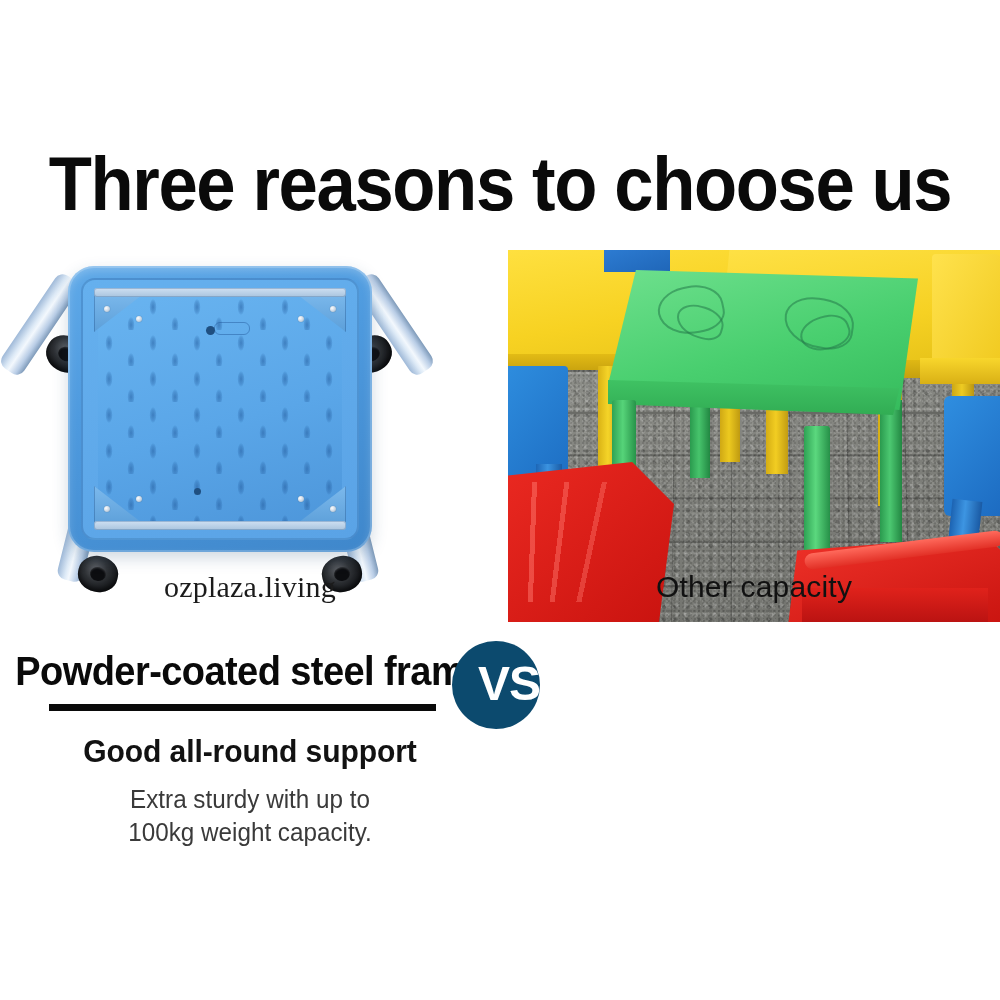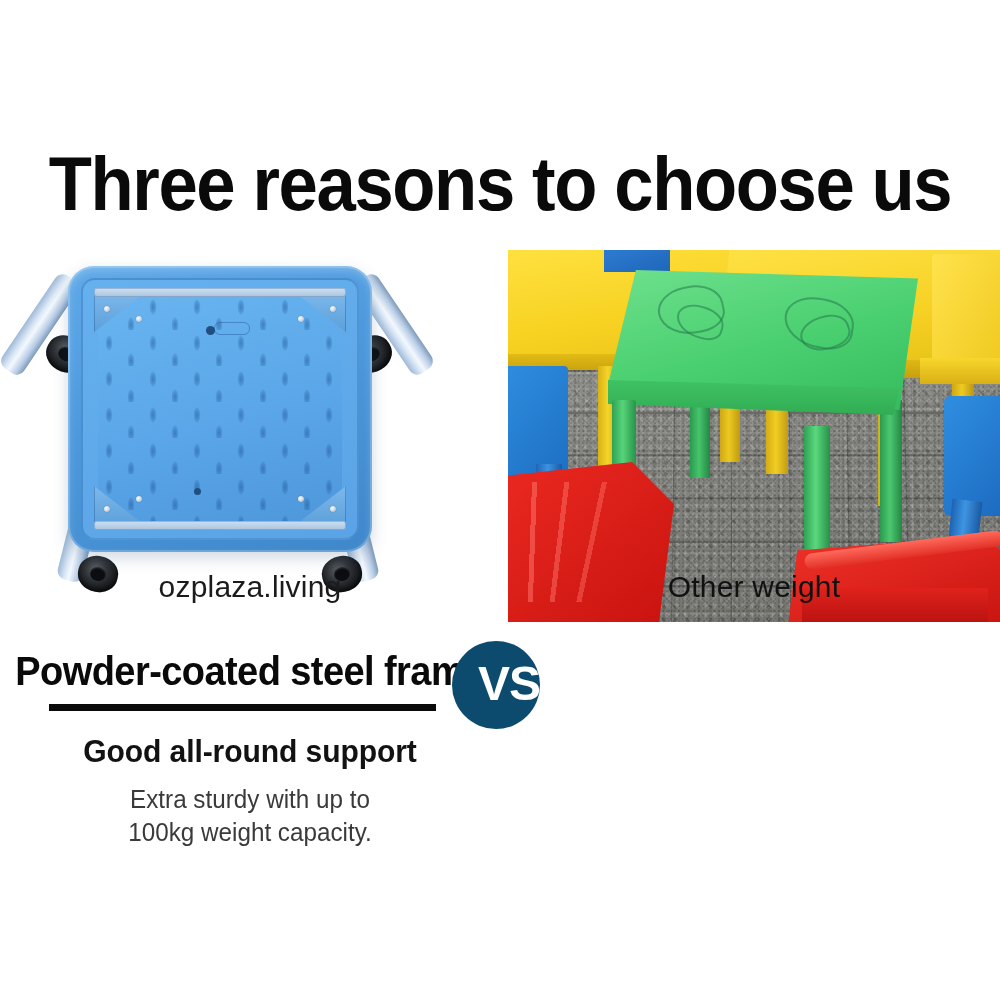--- a/index.html
+++ b/index.html
@@ -172,21 +172,21 @@
     border-radius: 50%;
     background: #1f4f80;
   }
 
   .media-caption-left {
     position: absolute;
     left: 0;
     top: 322px;
     width: 500px;
     text-align: center;
-    font-family: Liberation Sans, sans-serif;
+    font-family: Liberation Serif, serif;
     font-weight: 400;
     font-size: 30px;
     line-height: 34px;
     color: #1b1b1b;
     letter-spacing: .2px;
   }
 
   
   .vs-badge {
     position: absolute;
@@ -569,21 +569,21 @@
       <div class="obj bchair-r-back"></div>
       <div class="obj bchair-r-leg"></div>
 
       <div class="obj rchair-l"></div>
       <div class="obj rchair-l-slats"></div>
       <div class="obj rchair-r"></div>
       <div class="obj rchair-r-seat"></div>
       <div class="obj rchair-r-rail"></div>
     </div>
 
-    <div class="media-caption-right">Other weight</div>
+    <div class="media-caption-right">Other capacity</div>
   </div>
 
   <div class="compare">
 
     <div class="col col-left">
       <div class="col-heading">Powder-coated steel frame</div>
       <div class="divider divider-left"></div>
       <div class="col-subheading">Good all-round support</div>
       <div class="col-body">
         <span class="line">Extra sturdy with up to</span>

